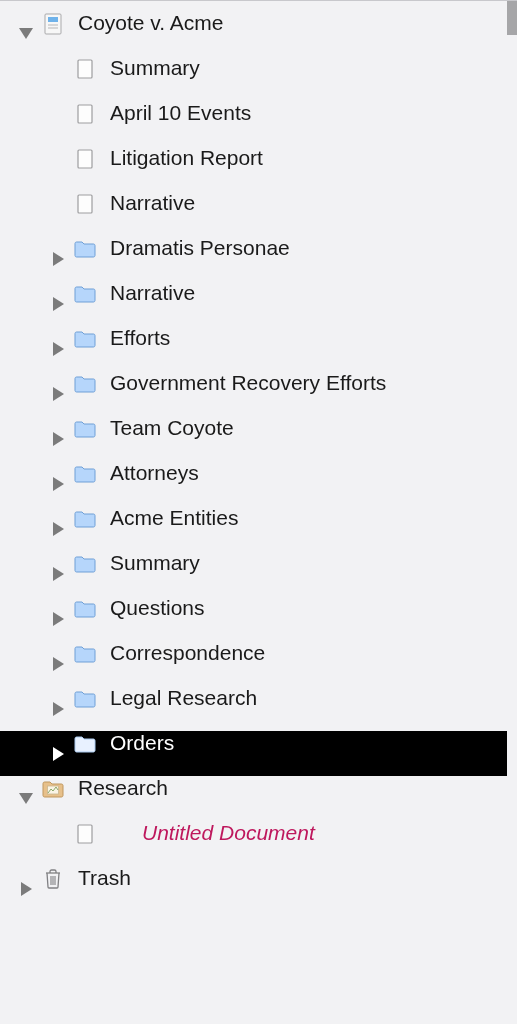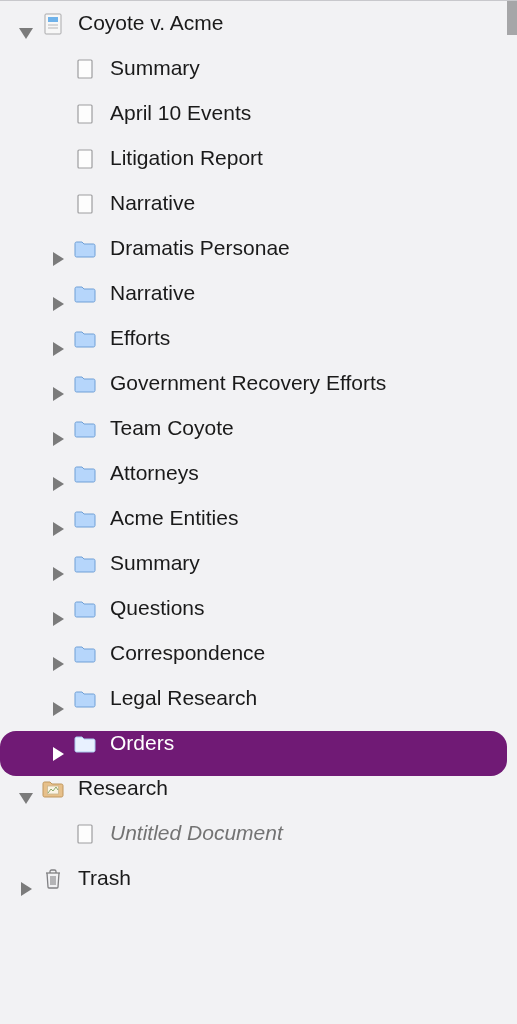--- a/index.html
+++ b/index.html
@@ -67,28 +67,28 @@
     justify-content: center;
     margin-right: 12px;
   }
 
   .label {
     flex: 1 1 auto;
   }
 
   .italic {
     font-style: italic;
-    color: #737373;
+    color: #be185d;
+    margin-left: 32px;
   }
 
   
   .row.selected {
-    background: #701a75;
+    background: #000000;
     color: #fff;
-    border-radius: 16px;
   }
   .row.selected .label { color: #fff; }
 
   
   .tri {
     width: 0; height: 0;
   }
   .tri-right {
     border-top: 7px solid transparent;
     border-bottom: 7px solid transparent;

